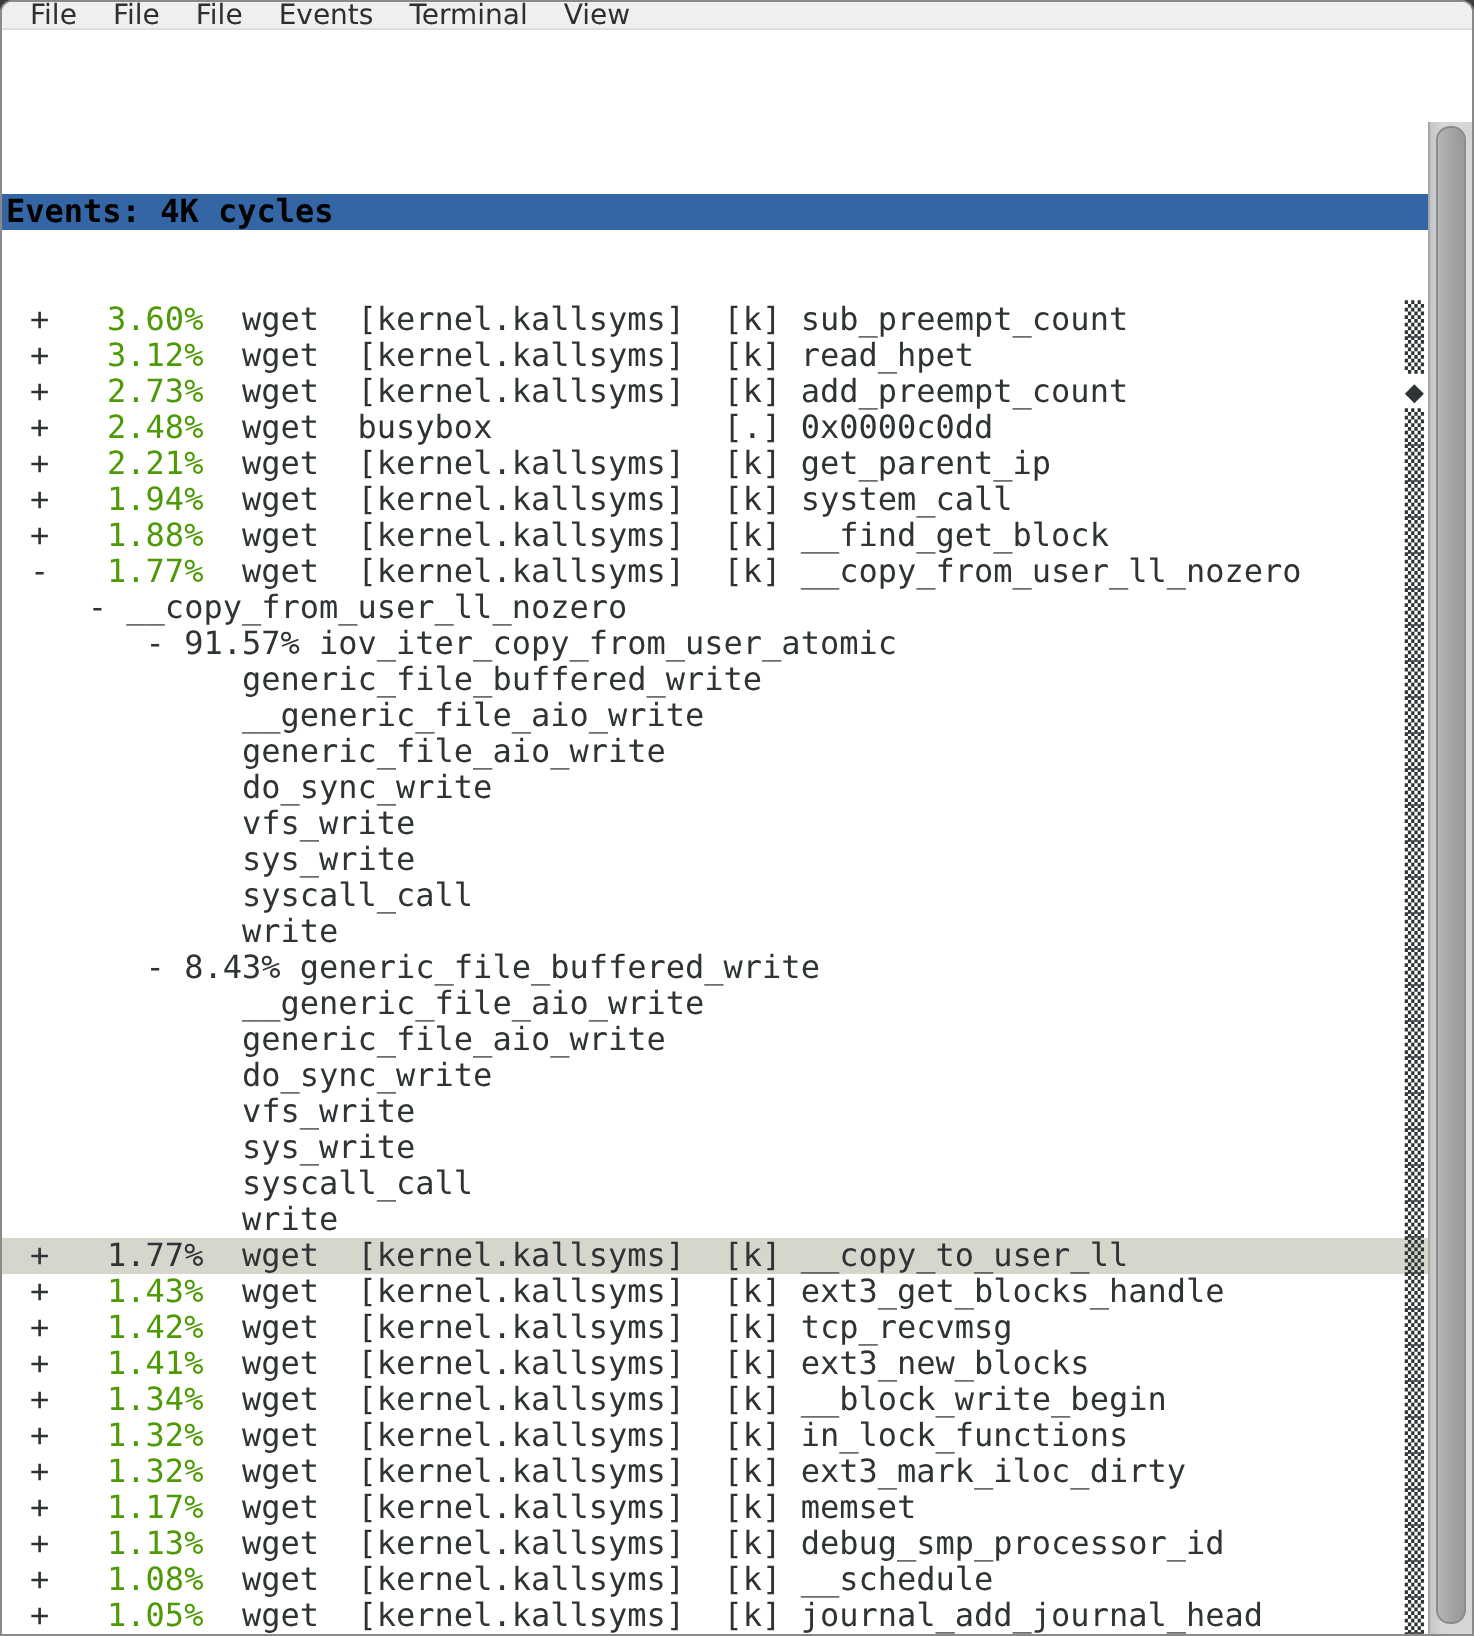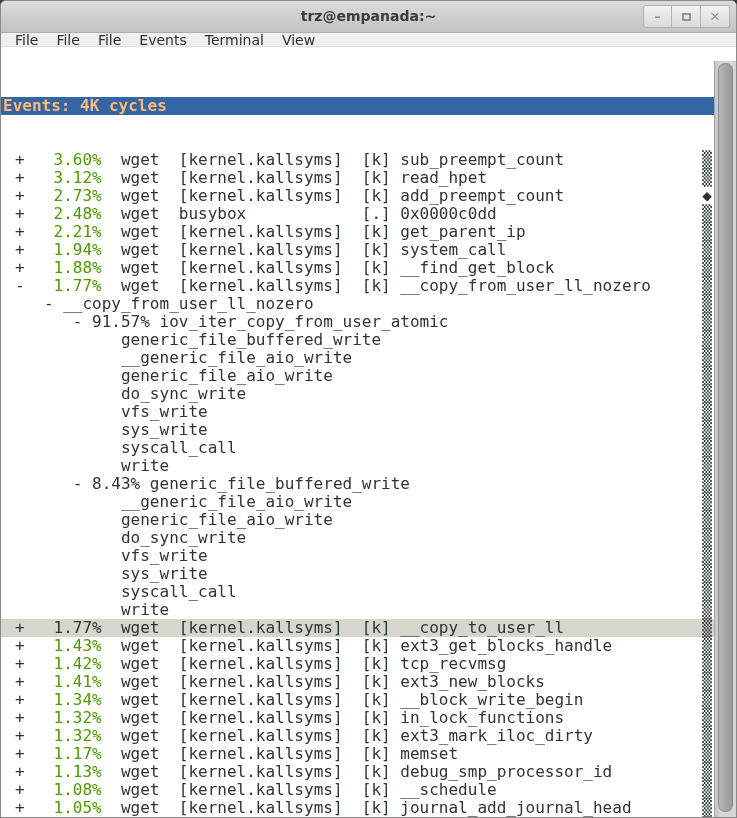--- a/index.html
+++ b/index.html
@@ -77,47 +77,33 @@
     background:linear-gradient(90deg,#b7b7b7,#a2a2a2 60%,#9a9a9a);
     border:1px solid #8c8c8c;
     border-radius:7px;
   }
 </style>
 </head>
 <body>
 
 <div class="window">
 
-  <div class="titlebar">
-    <div class="title">trz@empanada:~</div>
-    <div class="controls">
-        <div class="wbtn">
-          <span>–</span>
-        </div>
-        <div class="wbtn">
-          <span class="sq"></span>
-        </div>
-        <div class="wbtn">
-          <span>✕</span>
-        </div>
-      </div>
-  </div>
 
   <div class="menubar">
       <span class="menu-item">File</span>
       <span class="menu-item">File</span>
       <span class="menu-item">File</span>
       <span class="menu-item">Events</span>
       <span class="menu-item">Terminal</span>
       <span class="menu-item">View</span>
     </div>
 
   <div class="terminal">
     <div class="screen">
-      <div class="hdr-row" style="background: rgb(52, 101, 164); color: #fdba74;">Events: 4K cycles</div>
+      <div class="hdr-row" style="background: rgb(52, 101, 164); color: #000000;">Events: 4K cycles</div>
       <div><div class="trow"><span>+   </span><span class="pct" style="color: rgb(78, 154, 6);">3.60%</span><span>  wget  [kernel.kallsyms]  [k] sub_preempt_count</span><span class="marker">▒</span></div><div class="trow"><span>+   </span><span class="pct" style="color: rgb(78, 154, 6);">3.12%</span><span>  wget  [kernel.kallsyms]  [k] read_hpet</span><span class="marker">▒</span></div><div class="trow"><span>+   </span><span class="pct" style="color: rgb(78, 154, 6);">2.73%</span><span>  wget  [kernel.kallsyms]  [k] add_preempt_count</span><span class="marker">◆</span></div><div class="trow"><span>+   </span><span class="pct" style="color: rgb(78, 154, 6);">2.48%</span><span>  wget  busybox            [.] 0x0000c0dd</span><span class="marker">▒</span></div><div class="trow"><span>+   </span><span class="pct" style="color: rgb(78, 154, 6);">2.21%</span><span>  wget  [kernel.kallsyms]  [k] get_parent_ip</span><span class="marker">▒</span></div><div class="trow"><span>+   </span><span class="pct" style="color: rgb(78, 154, 6);">1.94%</span><span>  wget  [kernel.kallsyms]  [k] system_call</span><span class="marker">▒</span></div><div class="trow"><span>+   </span><span class="pct" style="color: rgb(78, 154, 6);">1.88%</span><span>  wget  [kernel.kallsyms]  [k] __find_get_block</span><span class="marker">▒</span></div><div class="trow"><span>-   </span><span class="pct" style="color: rgb(78, 154, 6);">1.77%</span><span>  wget  [kernel.kallsyms]  [k] __copy_from_user_ll_nozero</span><span class="marker">▒</span></div><div class="trow"><span>   - __copy_from_user_ll_nozero</span><span class="marker">▒</span></div><div class="trow"><span>      - 91.57% iov_iter_copy_from_user_atomic</span><span class="marker">▒</span></div><div class="trow"><span>           generic_file_buffered_write</span><span class="marker">▒</span></div><div class="trow"><span>           __generic_file_aio_write</span><span class="marker">▒</span></div><div class="trow"><span>           generic_file_aio_write</span><span class="marker">▒</span></div><div class="trow"><span>           do_sync_write</span><span class="marker">▒</span></div><div class="trow"><span>           vfs_write</span><span class="marker">▒</span></div><div class="trow"><span>           sys_write</span><span class="marker">▒</span></div><div class="trow"><span>           syscall_call</span><span class="marker">▒</span></div><div class="trow"><span>           write</span><span class="marker">▒</span></div><div class="trow"><span>      - 8.43% generic_file_buffered_write</span><span class="marker">▒</span></div><div class="trow"><span>           __generic_file_aio_write</span><span class="marker">▒</span></div><div class="trow"><span>           generic_file_aio_write</span><span class="marker">▒</span></div><div class="trow"><span>           do_sync_write</span><span class="marker">▒</span></div><div class="trow"><span>           vfs_write</span><span class="marker">▒</span></div><div class="trow"><span>           sys_write</span><span class="marker">▒</span></div><div class="trow"><span>           syscall_call</span><span class="marker">▒</span></div><div class="trow"><span>           write</span><span class="marker">▒</span></div><div class="trow selected" style="background: rgb(214, 214, 205);"><span>+   </span><span class="pct" style="color: rgb(46, 52, 54);">1.77%</span><span>  wget  [kernel.kallsyms]  [k] __copy_to_user_ll</span><span class="marker">▒</span></div><div class="trow"><span>+   </span><span class="pct" style="color: rgb(78, 154, 6);">1.43%</span><span>  wget  [kernel.kallsyms]  [k] ext3_get_blocks_handle</span><span class="marker">▒</span></div><div class="trow"><span>+   </span><span class="pct" style="color: rgb(78, 154, 6);">1.42%</span><span>  wget  [kernel.kallsyms]  [k] tcp_recvmsg</span><span class="marker">▒</span></div><div class="trow"><span>+   </span><span class="pct" style="color: rgb(78, 154, 6);">1.41%</span><span>  wget  [kernel.kallsyms]  [k] ext3_new_blocks</span><span class="marker">▒</span></div><div class="trow"><span>+   </span><span class="pct" style="color: rgb(78, 154, 6);">1.34%</span><span>  wget  [kernel.kallsyms]  [k] __block_write_begin</span><span class="marker">▒</span></div><div class="trow"><span>+   </span><span class="pct" style="color: rgb(78, 154, 6);">1.32%</span><span>  wget  [kernel.kallsyms]  [k] in_lock_functions</span><span class="marker">▒</span></div><div class="trow"><span>+   </span><span class="pct" style="color: rgb(78, 154, 6);">1.32%</span><span>  wget  [kernel.kallsyms]  [k] ext3_mark_iloc_dirty</span><span class="marker">▒</span></div><div class="trow"><span>+   </span><span class="pct" style="color: rgb(78, 154, 6);">1.17%</span><span>  wget  [kernel.kallsyms]  [k] memset</span><span class="marker">▒</span></div><div class="trow"><span>+   </span><span class="pct" style="color: rgb(78, 154, 6);">1.13%</span><span>  wget  [kernel.kallsyms]  [k] debug_smp_processor_id</span><span class="marker">▒</span></div><div class="trow"><span>+   </span><span class="pct" style="color: rgb(78, 154, 6);">1.08%</span><span>  wget  [kernel.kallsyms]  [k] __schedule</span><span class="marker">▒</span></div><div class="trow"><span>+   </span><span class="pct" style="color: rgb(78, 154, 6);">1.05%</span><span>  wget  [kernel.kallsyms]  [k] journal_add_journal_head</span><span class="marker">▒</span></div><div class="trow"><span>+   </span><span class="pct" style="color: rgb(78, 154, 6);">0.92%</span><span>  wget  [kernel.kallsyms]  [k] __ext3_get_inode_loc</span><span class="marker">▒</span></div></div>
       
     </div>
     <div class="scrollbar">
       <div class="thumb"></div>
     </div>
   </div>
 
 </div>
 

